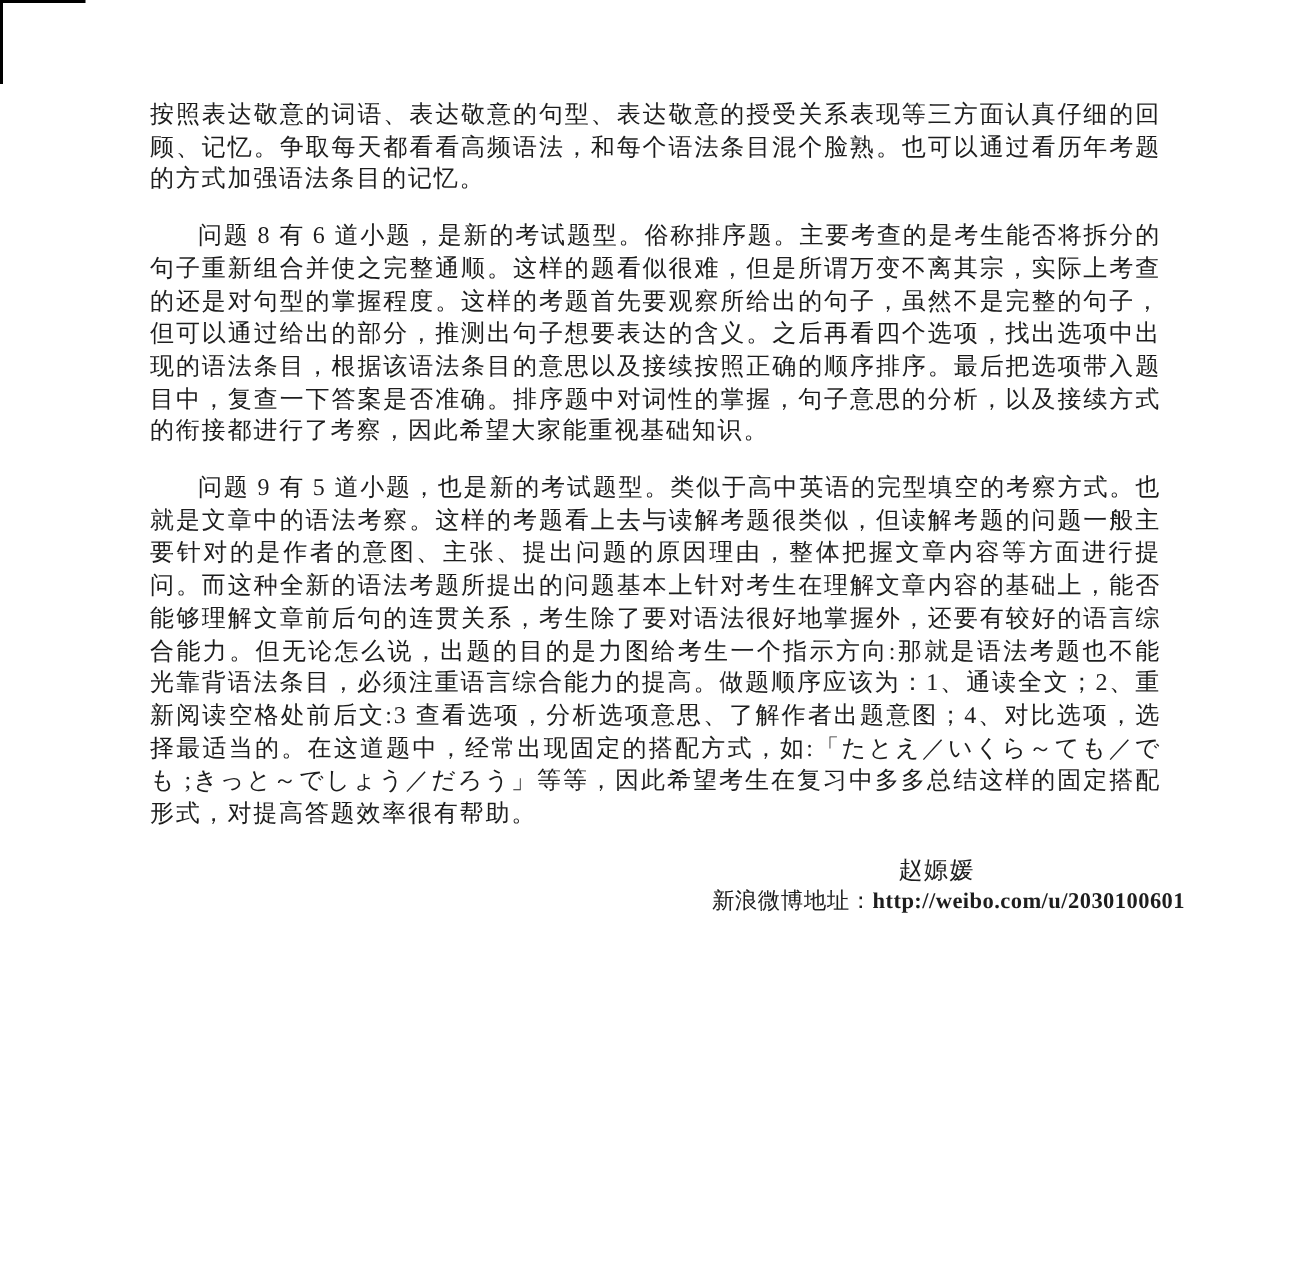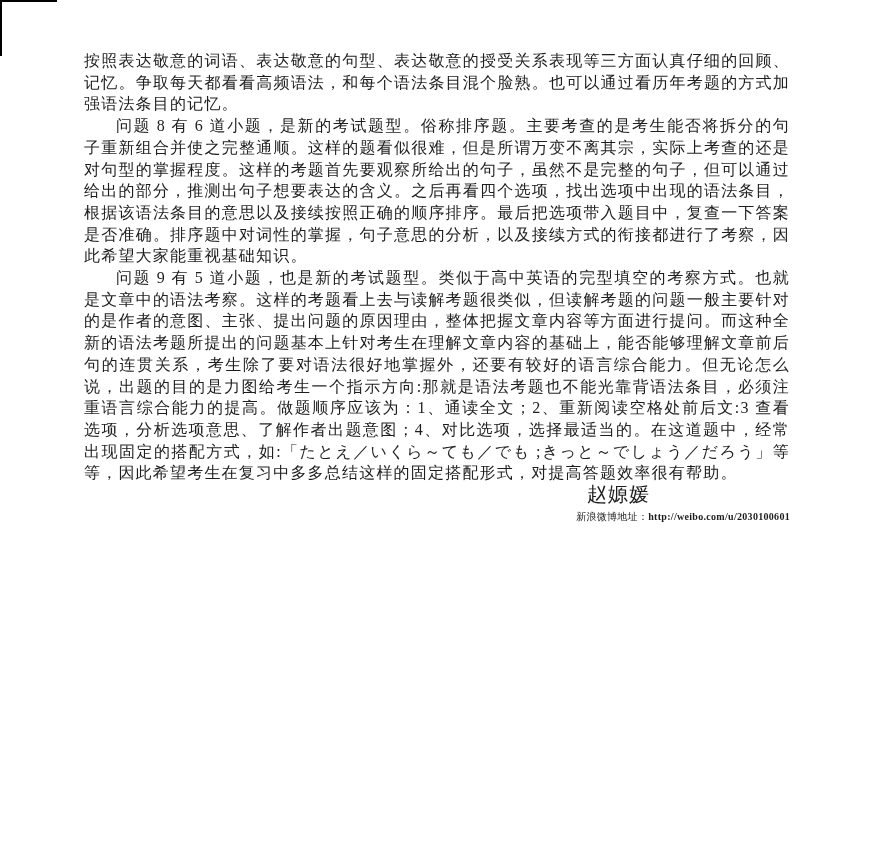--- a/index.html
+++ b/index.html
@@ -37,44 +37,44 @@
     left: 84px;
     top: 50px;
     width: 706px;
     font-size: 16px;
     line-height: 21.7px;
     letter-spacing: 1.2px;
     text-align: justify;
     text-justify: inter-ideograph;
   }
   .para {
-    margin: 0;
+    margin: 16px;
     text-indent: 2em;
   }
   .para.no-indent {
     text-indent: 0;
   }
   .heading {
     margin: 24px 0 0 0;
     text-indent: 2em;
     font-weight: bold;
   }
   .para.closing {
     margin-top: 22px;
   }
   .signature {
     text-align: right;
     letter-spacing: 1px;
   }
   .signature .author-line {
     padding-right: 140px;
-    font-size: 20px;
+    font-size: 16px;
   }
   .signature .weibo-line {
-    font-size: 10px;
+    font-size: 15px;
     letter-spacing: 0.3px;
     font-family: Liberation Serif, serif;
   }
   .signature .weibo-url {
     font-weight: bold;
   }
 </style>
 </head>
 <body>
 

